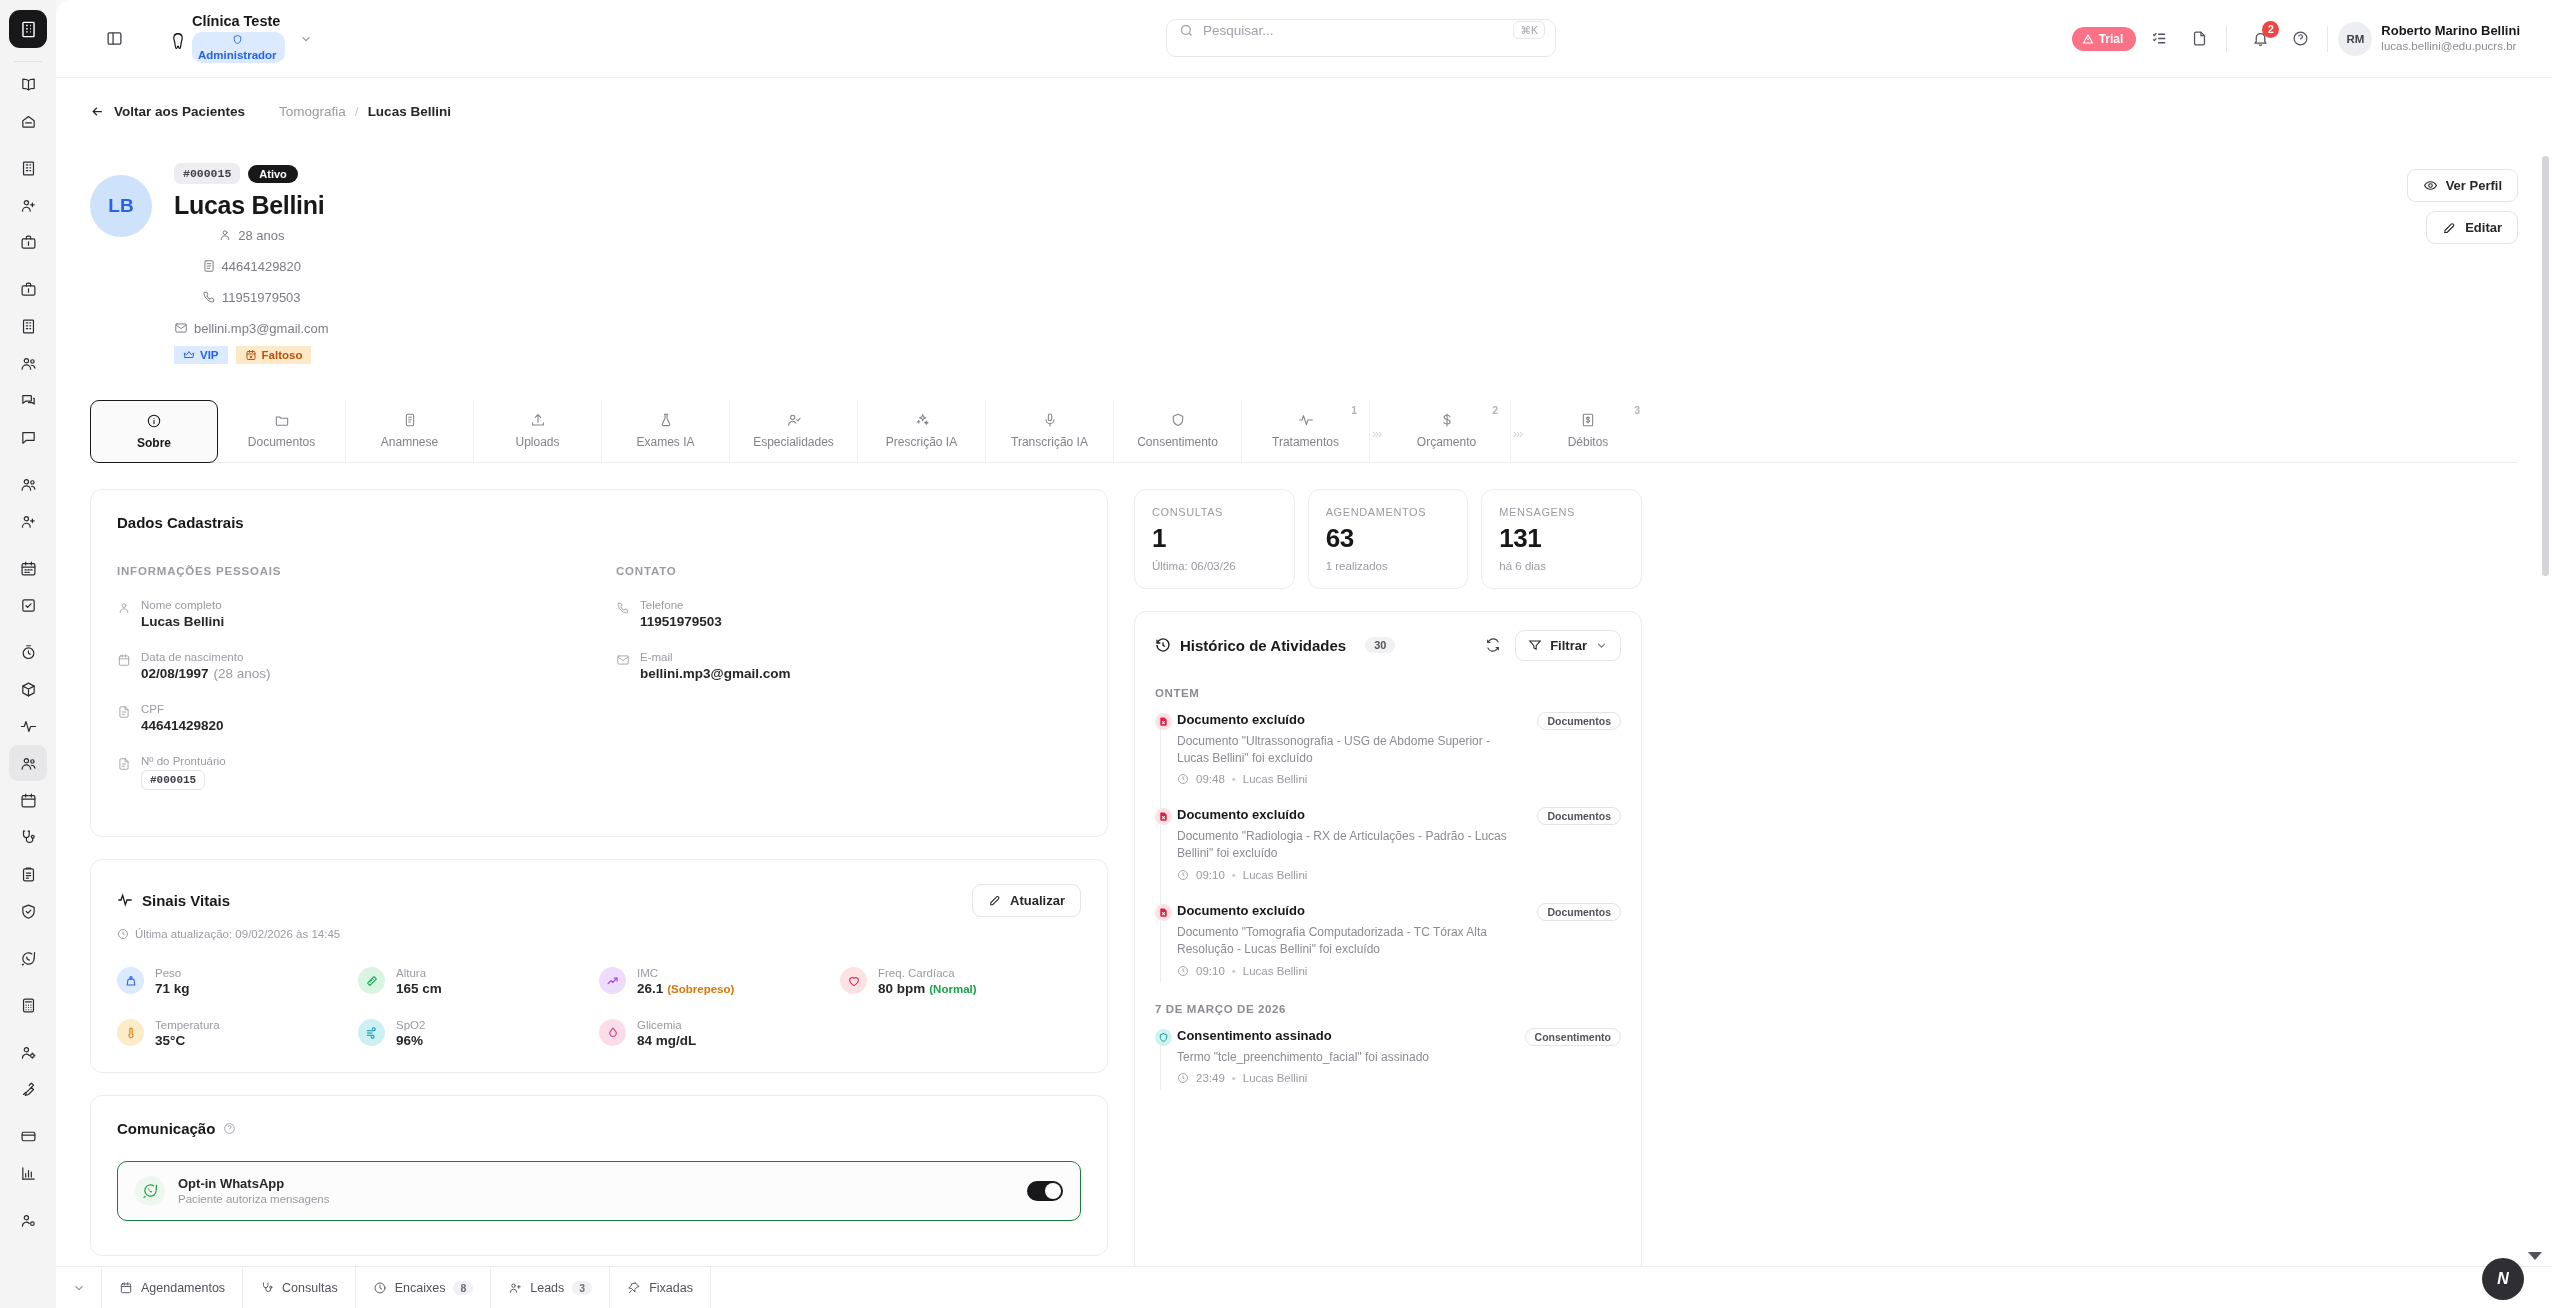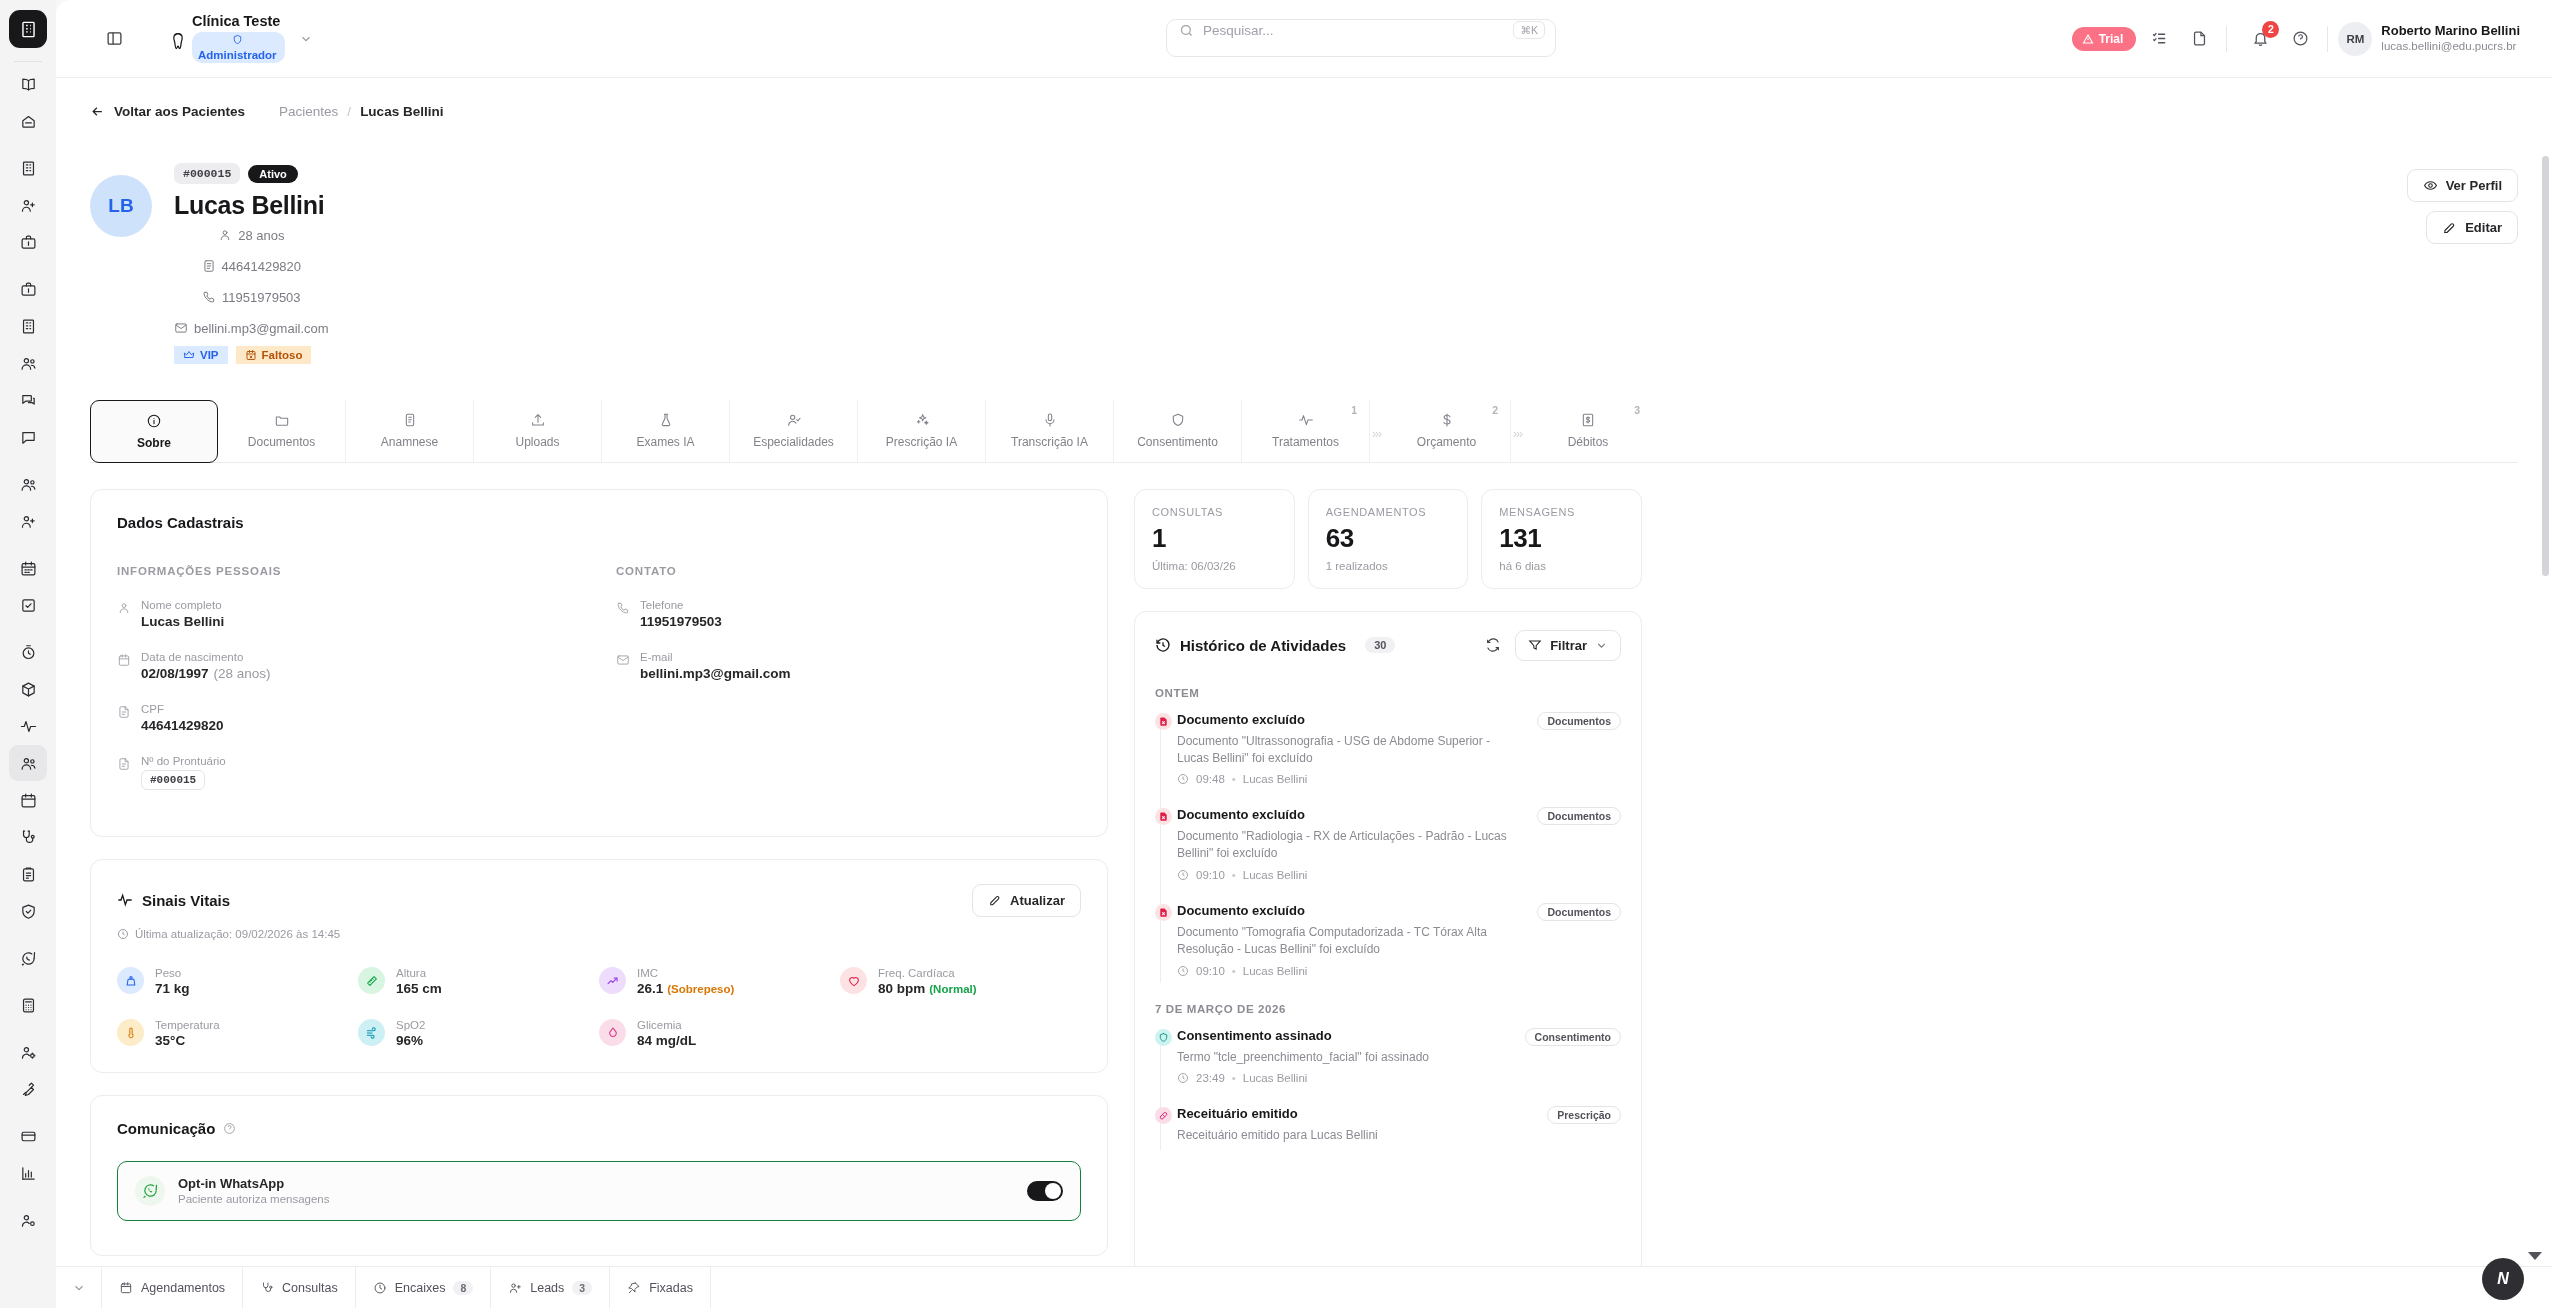--- a/index.html
+++ b/index.html
@@ -639,21 +639,21 @@
     <div class="crumbs">
       <div class="back-link">
         <span>
           <svg width="15" height="15" viewBox="0 0 24 24" fill="none" stroke="currentColor" stroke-width="2">
               <path d="M19 12H5M11 6l-6 6 6 6"></path>
             </svg>
         </span>
         <span>Voltar aos Pacientes</span>
       </div>
       <div class="crumb-path">
-        <span class="crumb-muted">Pacientes</span>
+        <span class="crumb-muted">Tomografia</span>
         <span class="crumb-sl">/</span>
         <span class="crumb-cur">Lucas Bellini</span>
       </div>
     </div>
 
     <div class="phead">
       <div class="avatar-lg">LB</div>
       <div class="pinfo">
         <div class="pill-row">
           <span class="pill-id">#000015</span>
@@ -1232,36 +1232,20 @@
                           <circle cx="12" cy="12" r="9"></circle>
                           <path d="M12 7v5l3 2"></path>
                         </svg>
                       </span>
             <span>23:49</span>
             <span class="dotsep">•</span>
             <span>Lucas Bellini</span>
          </div>
        </div>
                 </div>
-                <div class="act">
-                  <div class="act-dot" style="background:#fbdde9;color:#db2777">
-         <svg width="11" height="11" viewBox="0 0 24 24" fill="none" stroke="currentColor" stroke-width="2" stroke-linecap="round" stroke-linejoin="round">
-                      <rect x="3.5" y="9" width="17" height="7" rx="3.5" transform="rotate(-45 12 12.5)"></rect>
-                      <path d="M9.2 9.2l5.6 5.6"></path>
-                    </svg>
-       </div>
-       <div class="act-body">
-         <div class="act-top">
-           <div class="act-title">Receituário emitido</div>
-           <div class="act-badge">Prescrição</div>
-         </div>
-         <div class="act-desc">Receituário emitido para Lucas Bellini</div>
-
-       </div>
-                </div>
               </div>
             </div>
         </div>
       </div>
     </div>
   </div>
 
   <div class="vscroll">
     <div class="vscroll-thumb"></div>
   </div>

